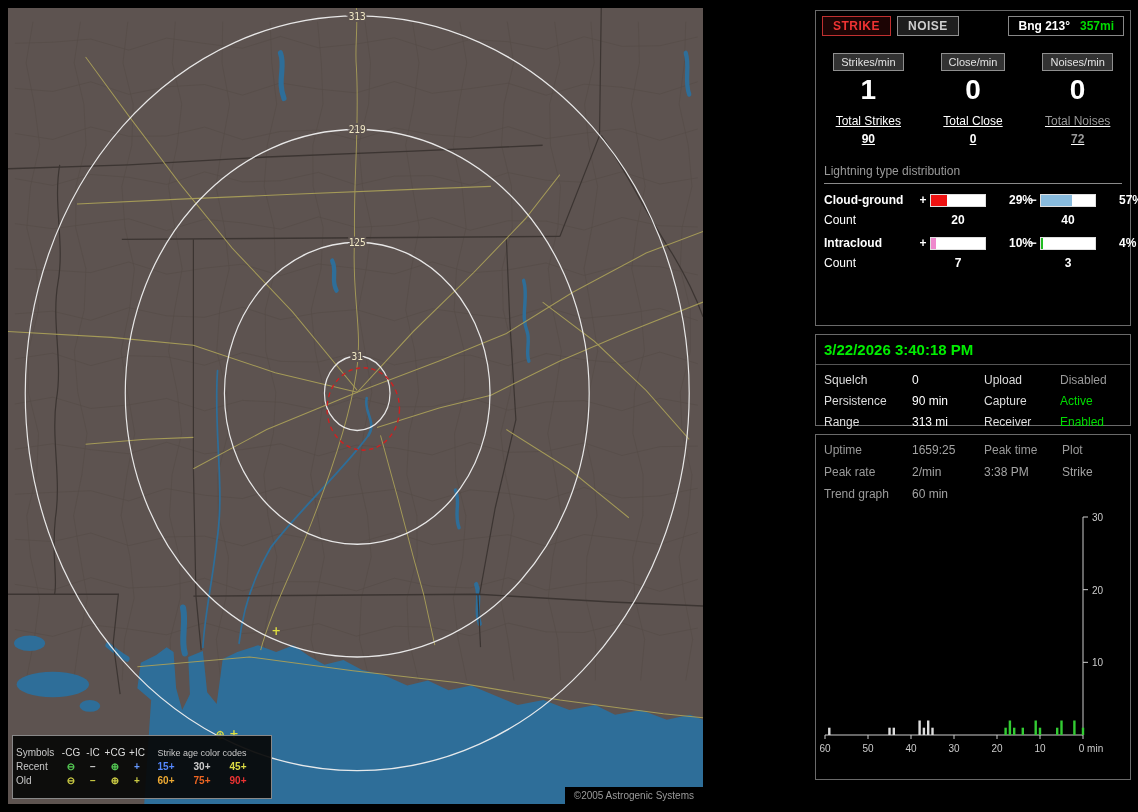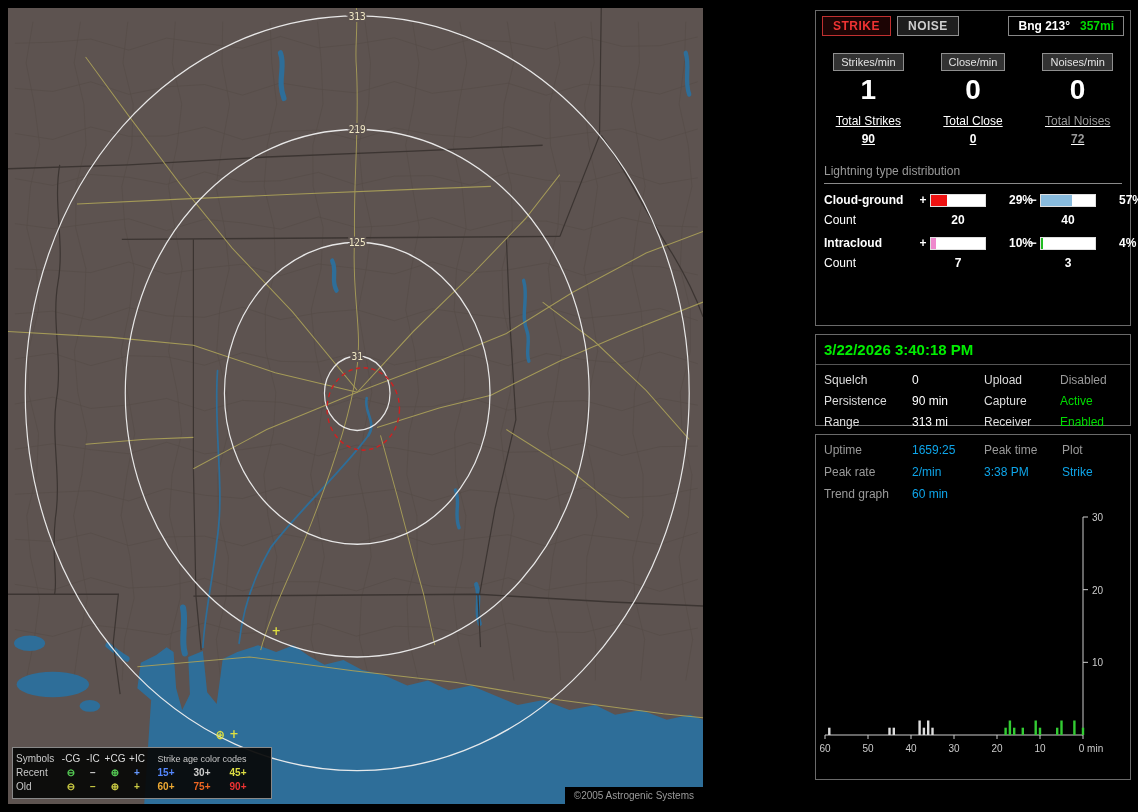--- a/index.html
+++ b/index.html
@@ -12,21 +12,21 @@
   .range-ring{fill:none;stroke:#efefef;stroke-width:1.4;opacity:.95;}
   .ring-label{fill:#efe7c4;font:11px "DejaVu Sans Mono",monospace;text-anchor:middle;
               paint-order:stroke;stroke:#5d5350;stroke-width:4px;}
   .storm-circle{fill:none;stroke-width:1.6;stroke-dasharray:5 4;}
   .map-marker{font:bold 13px "DejaVu Sans",sans-serif;text-anchor:middle;}
   .map-copyright{position:absolute;right:0;bottom:0;background:#000;color:#9a9a9a;
                  font-size:10px;padding:3px 9px;}
 
   
   .map-legend{position:absolute;left:4px;bottom:5px;width:252px;background:rgba(8,8,8,.93);
-              border:1px solid #888;font-size:10px;line-height:14px;padding:4px 3px;color:#ddd;}
+              border:1px solid #888;font-size:10px;line-height:14px;padding:10px 3px;color:#ddd;}
   .lg-row{white-space:nowrap;}
   .lg-label{display:inline-block;width:44px;color:#c8c8c8;}
   .lg-sym{display:inline-block;width:22px;text-align:center;font-weight:bold;}
   .lg-age{display:inline-block;width:36px;text-align:center;font-weight:bold;}
   .lg-agehead{display:inline-block;width:108px;text-align:center;color:#c8c8c8;font-size:9px;}
   .lg-head .lg-sym{font-weight:normal;color:#ddd;}
 
   
   .sidebar{position:absolute;left:815px;top:10px;width:316px;}
   .panel{background:#000;border:1px solid #6a6a6a;box-sizing:border-box;}
@@ -67,21 +67,21 @@
 
   .datetime{color:#00ee00;font-size:15px;font-weight:bold;padding:6px 8px;
             border-bottom:1px solid #555;}
   .settings-grid{display:grid;grid-template-columns:88px 72px 76px 1fr;
                  font-size:12px;row-gap:7px;padding:8px 8px 0 8px;color:#ddd;}
   .settings-grid .val{color:#fff;}
 
   .info-grid{display:grid;grid-template-columns:88px 72px 78px 1fr;font-size:12px;
              row-gap:8px;padding:8px 8px 0 8px;}
   .info-grid .lbl{color:#9a9a9a;}
-  .info-grid .val{color:#0ea5e9;}
+  .info-grid .val{color:#a3a3a3;}
   .trend-wrap{margin-top:10px;padding-left:3px;}
   .trend-wrap svg{display:block;}
   .axis{stroke:#cccccc;stroke-width:1;fill:none;}
   .tick{fill:#cccccc;font:10px "Liberation Sans",sans-serif;text-anchor:middle;}
   .ytick{text-anchor:start;}
 </style>
 </head>
 <body>
 
 <div class="map-wrap">

